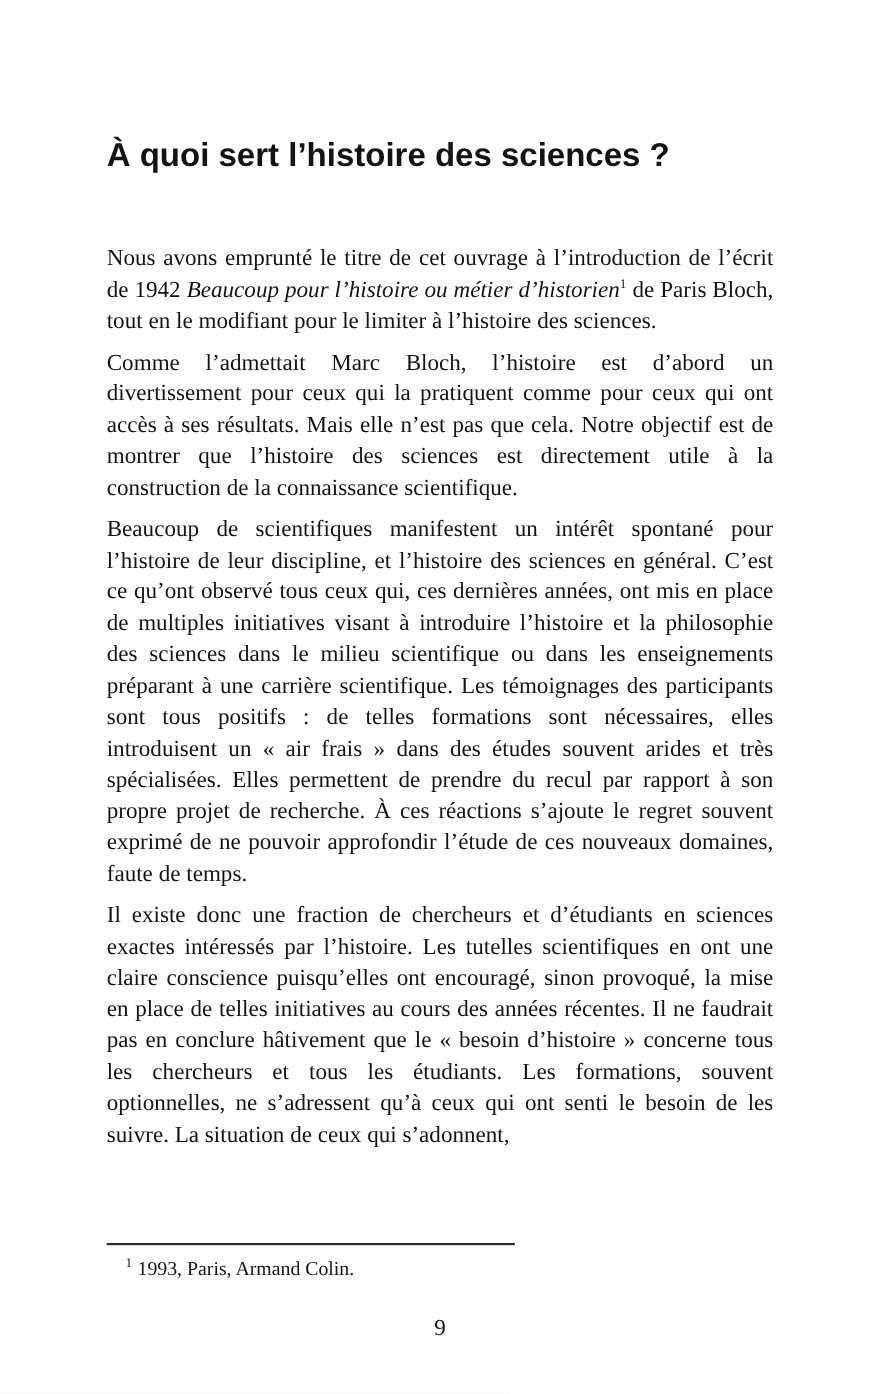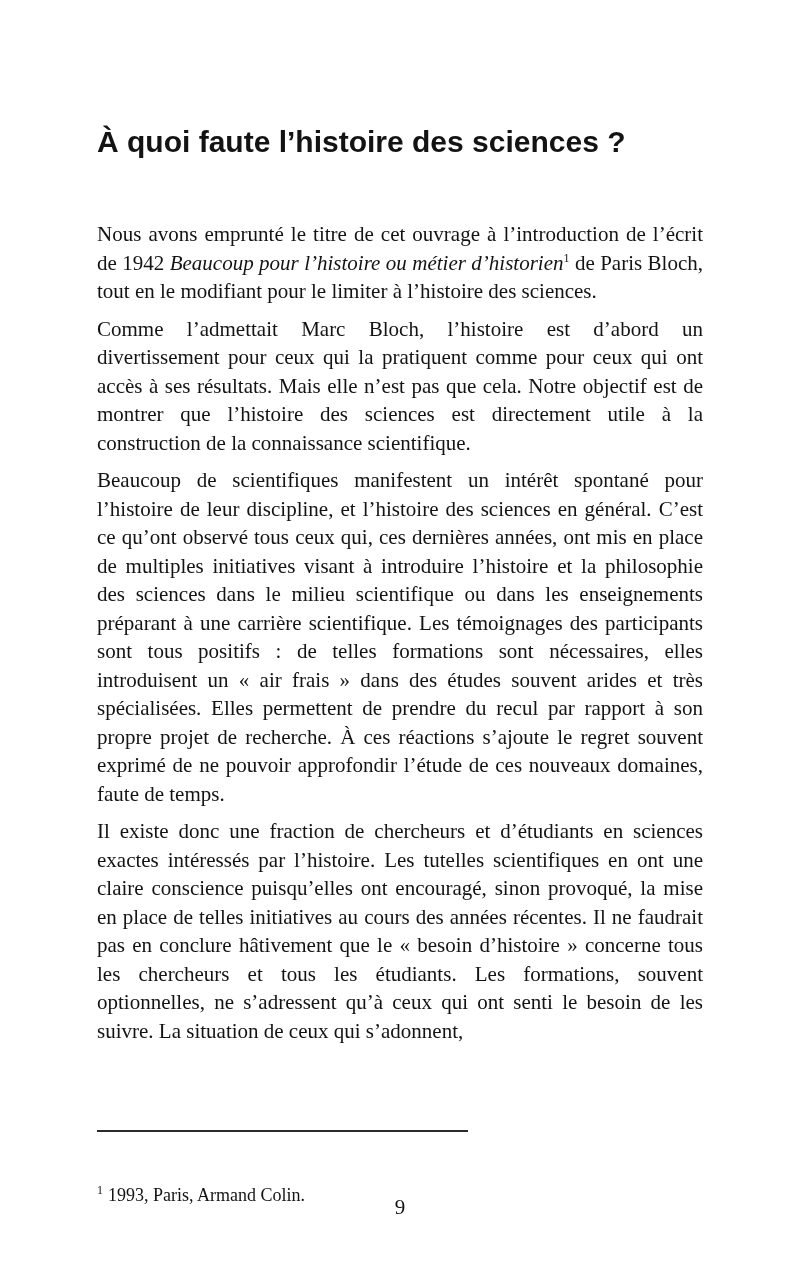--- a/index.html
+++ b/index.html
@@ -50,26 +50,25 @@
   .footnote-rule {
     position: absolute;
     left: 97px;
     top: 1130px;
     width: 371px;
     height: 2px;
     background: #2b2b2b;
   }
   .footnote {
     position: absolute;
-    left: 97px;
+    left: 114px;
     top: 1141px;
     width: 606px;
     font-size: 18px;
     line-height: 24px;
-    margin-top: 42px;
   }
   .footnote sup.fn-marker {
     font-size: 12px;
     line-height: 0;
     vertical-align: super;
     margin-right: 5px;
   }
   .page-number {
     position: absolute;
     left: 97px;
@@ -80,21 +79,21 @@
     line-height: 28px;
   }
 </style>
 </head>
 <body>
 
 <div class="page">
 
   <div class="text-block">
 
-    <h1 class="chapter-title">À quoi faute l’histoire des sciences ?</h1>
+    <h1 class="chapter-title">À quoi sert l’histoire des sciences ?</h1>
 
     <p class="body-par"><span>Nous avons emprunté le titre de cet ouvrage à l’introduction de l’écrit de 1942 </span><i>Beaucoup pour l’histoire ou métier d’historien</i><sup class="fn-ref">1</sup><span> de Paris Bloch, tout en le modifiant pour le limiter à l’histoire des sciences.</span></p>
 
     <p class="body-par">Comme l’admettait Marc Bloch, l’histoire est d’abord un divertissement pour ceux qui la pratiquent comme pour ceux qui ont accès à ses résultats. Mais elle n’est pas que cela. Notre objectif est de montrer que l’histoire des sciences est directement utile à la construction de la connaissance scientifique.</p>
 
     <p class="body-par">Beaucoup de scientifiques manifestent un intérêt spontané pour l’histoire de leur discipline, et l’histoire des sciences en général. C’est ce qu’ont observé tous ceux qui, ces dernières années, ont mis en place de multiples initiatives visant à introduire l’histoire et la philosophie des sciences dans le milieu scientifique ou dans les enseignements préparant à une carrière scientifique. Les témoignages des participants sont tous positifs : de telles formations sont nécessaires, elles introduisent un « air frais » dans des études souvent arides et très spécialisées. Elles permettent de prendre du recul par rapport à son propre projet de recherche. À ces réactions s’ajoute le regret souvent exprimé de ne pouvoir approfondir l’étude de ces nouveaux domaines, faute de temps.</p>
 
     <p class="body-par">Il existe donc une fraction de chercheurs et d’étudiants en sciences exactes intéressés par l’histoire. Les tutelles scientifiques en ont une claire conscience puisqu’elles ont encouragé, sinon provoqué, la mise en place de telles initiatives au cours des années récentes. Il ne faudrait pas en conclure hâtivement que le « besoin d’histoire » concerne tous les chercheurs et tous les étudiants. Les formations, souvent optionnelles, ne s’adressent qu’à ceux qui ont senti le besoin de les suivre. La situation de ceux qui s’adonnent,</p>
 
   </div>

